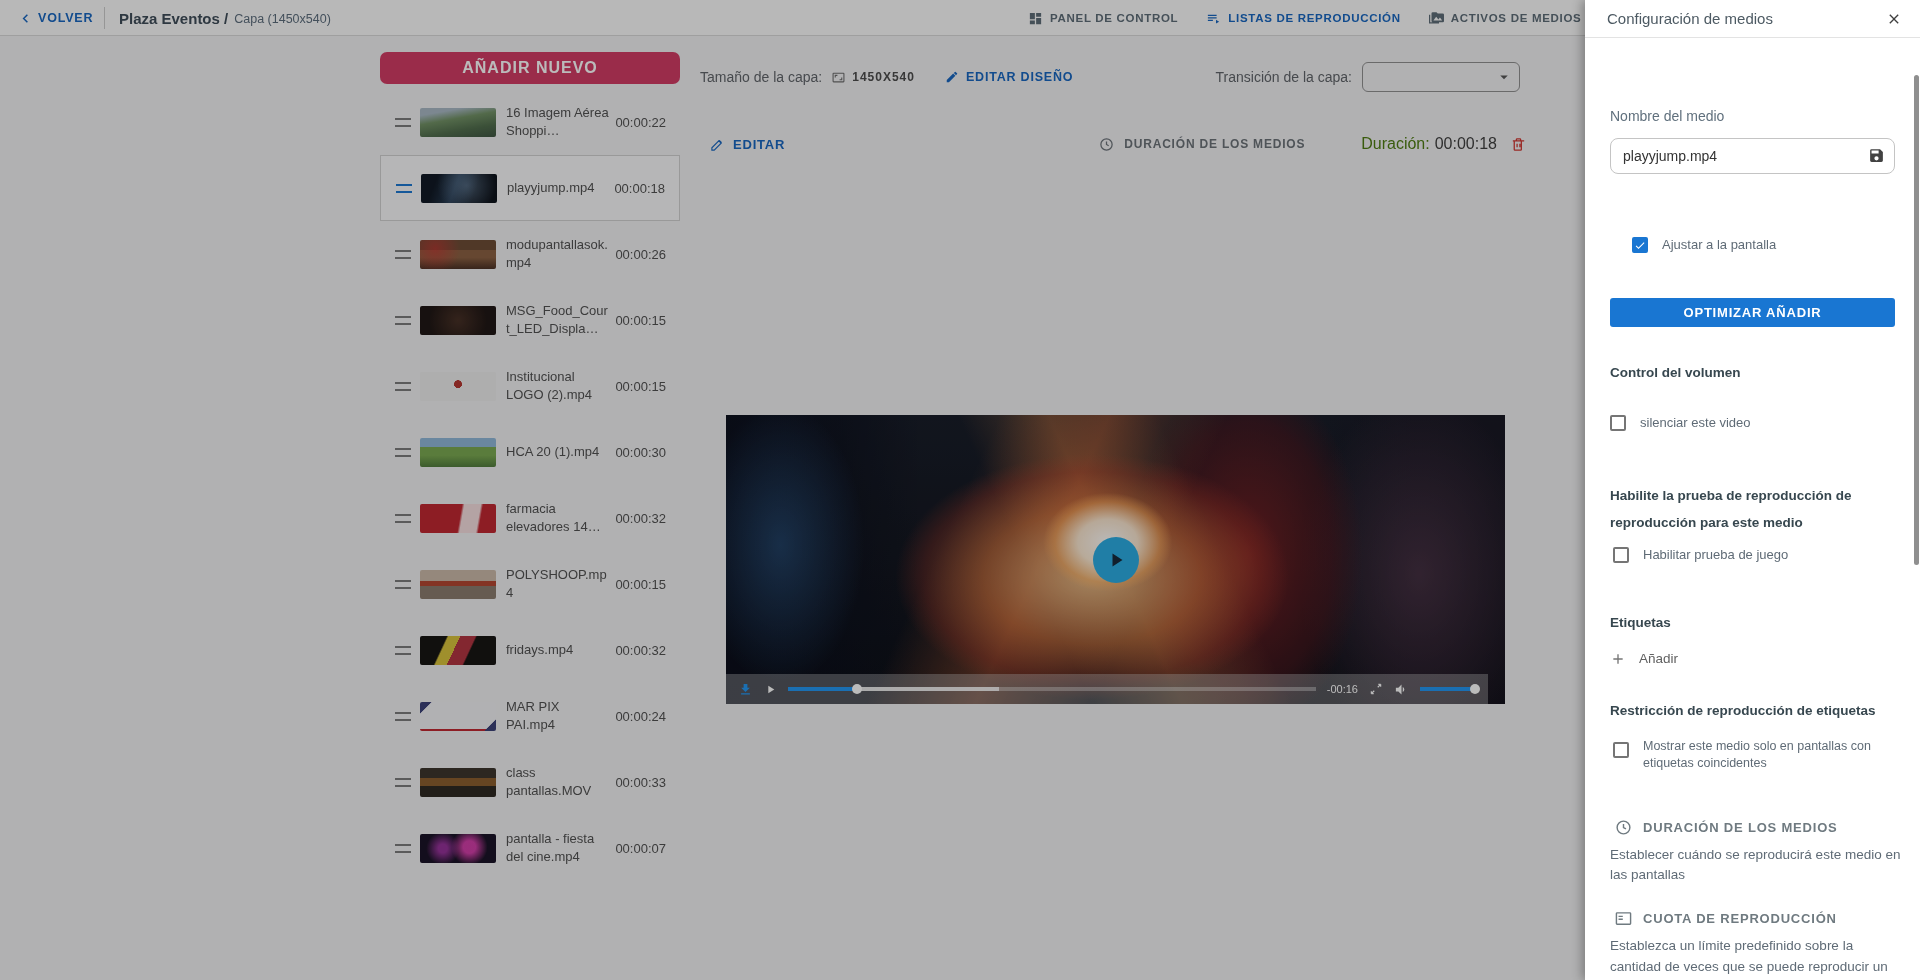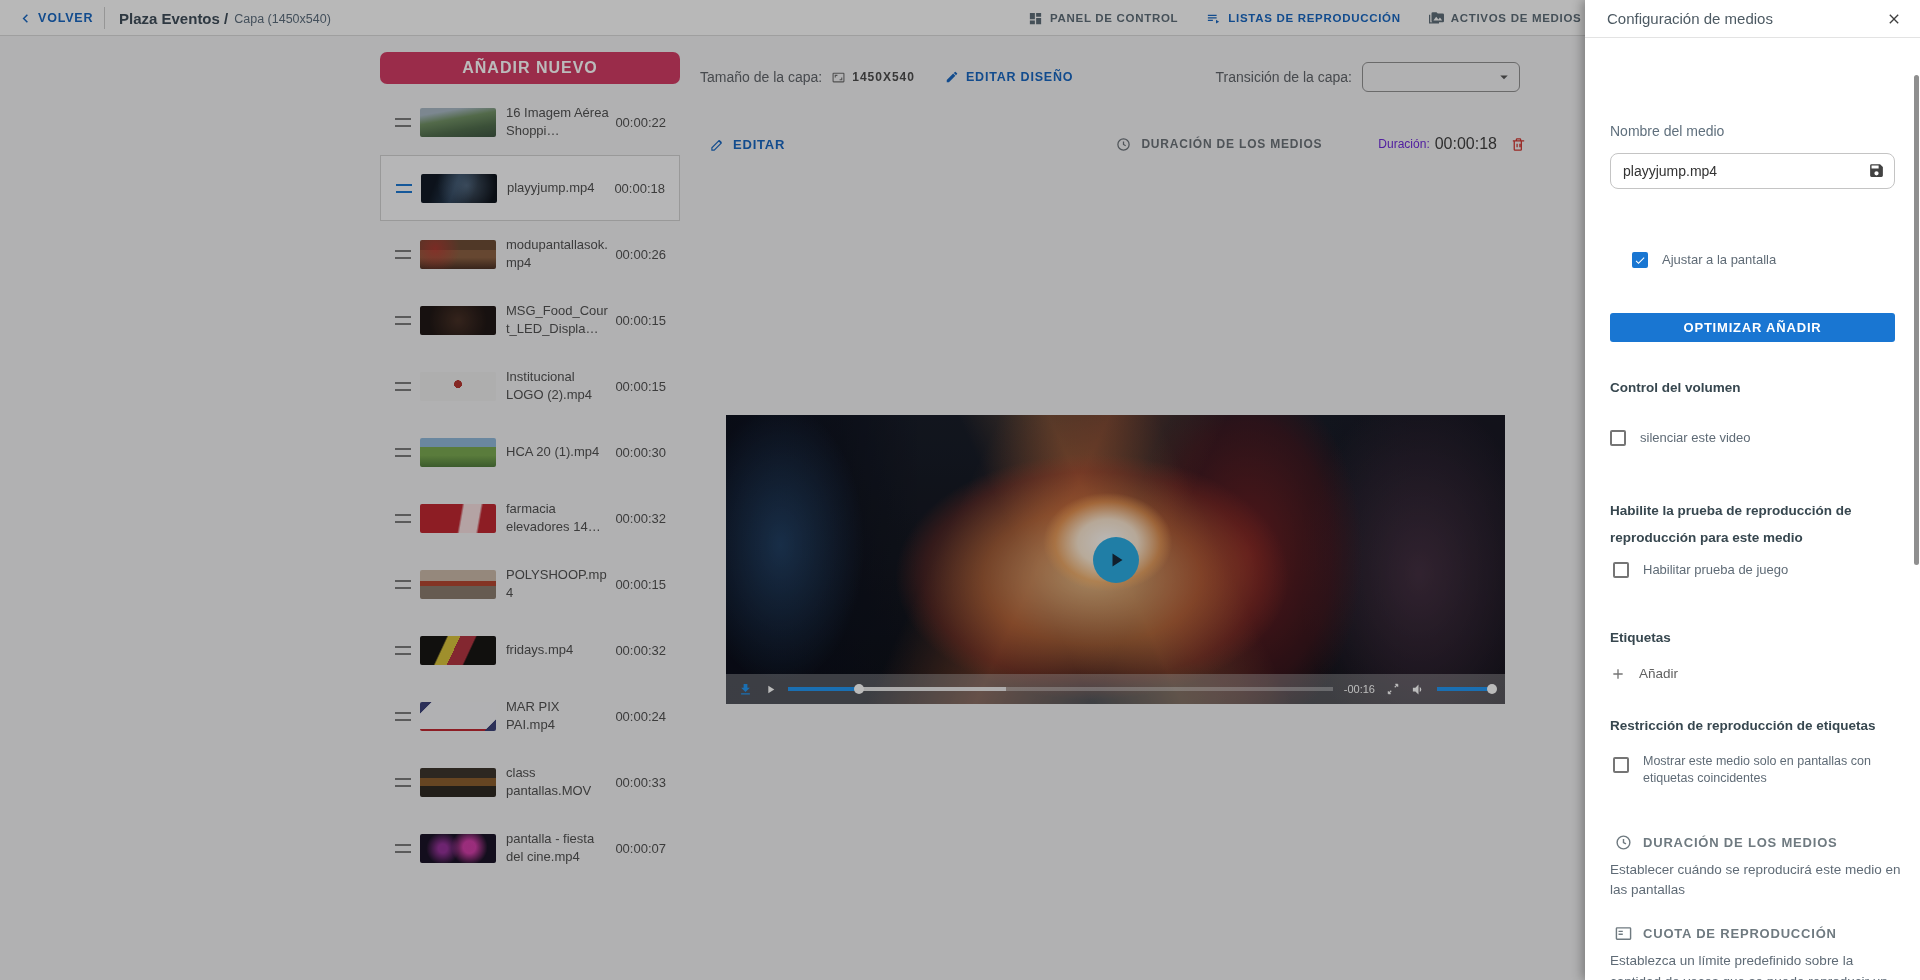--- a/index.html
+++ b/index.html
@@ -62,39 +62,39 @@
                  font-size:12.5px; font-weight:bold; letter-spacing:.8px; cursor:pointer; }
   .spacer { flex:1; }
   .trans-label { font-size:14px; color:#5f6368; margin-right:10px; }
   .trans-select { width:158px; height:30px; border:1px solid #8f8f8f; border-radius:6px; display:flex;
                   align-items:center; justify-content:flex-end; padding-right:6px; cursor:pointer; color:#555; }
   .mrow2 { position:absolute; left:10px; right:58px; top:93px; height:30px; display:flex; align-items:center; }
   .edit-btn { display:flex; align-items:center; gap:8px; color:#1565c0; font-size:13px; font-weight:bold;
               letter-spacing:.8px; cursor:pointer; }
   .dur-header { margin-left:auto; display:flex; align-items:center; gap:10px; color:#6a7177;
                 font-size:12px; font-weight:bold; letter-spacing:.8px; }
-  .dur-label { margin-left:56px; font-size:12px; color:#6d28d9; }
+  .dur-label { margin-left:56px; font-size:16px; color:#4d7c0f; }
   .dur-value { margin-left:5px; font-size:16px; color:#3d3d3d; }
   .trash-btn { margin-left:13px; color:#d0342f; cursor:pointer; }
 
   
   .player { position:absolute; left:26px; top:379px; width:779px; height:289px; }
   .video-frame { position:absolute; inset:0; background:
       radial-gradient(ellipse 85px 65px at 49% 44%, rgba(255,255,255,.97), rgba(255,240,220,.9) 35%, rgba(255,175,95,.5) 62%, transparent 76%),
       radial-gradient(ellipse 240px 150px at 47% 56%, rgba(255,210,150,.8), rgba(255,140,70,.5) 45%, rgba(185,60,40,.3) 70%, transparent 82%),
       linear-gradient(115deg, transparent 30%, rgba(255,120,60,.35) 42%, transparent 55%),
       linear-gradient(65deg, transparent 40%, rgba(255,160,80,.3) 50%, transparent 62%),
       radial-gradient(ellipse 120px 200px at 7% 45%, rgba(60,130,200,.4), transparent 70%),
       radial-gradient(ellipse 140px 220px at 67% 48%, rgba(125,30,32,.85), rgba(85,20,26,.55) 60%, transparent 82%),
       radial-gradient(ellipse 160px 240px at 89% 55%, rgba(95,62,85,.6), transparent 75%),
       linear-gradient(90deg, rgba(6,10,24,.8) 0%, rgba(6,10,24,.55) 15%, transparent 25%, transparent 74%, rgba(22,16,28,.5) 88%),
       linear-gradient(180deg, #151a26, #10131c 55%, #0a0d14); }
   .play-big { position:absolute; left:50%; top:50%; width:46px; height:46px; margin:-23px 0 0 -23px;
               background:#29abe2; border-radius:50%; display:flex; align-items:center; justify-content:center; cursor:pointer; }
-  .controls { position:absolute; left:0; right:0; bottom:0; height:30px; background:rgba(215,215,215,.35);
+  .controls { position:absolute; left:0; right:17px; bottom:0; height:30px; background:rgba(215,215,215,.35);
               display:flex; align-items:center; gap:11px; padding:0 12px; }
   .ctrack { flex:1; position:relative; height:4px; background:rgba(255,255,255,.35); cursor:pointer; }
   .cfill { position:absolute; left:0; top:0; bottom:0; width:13%; background:#2196f3; }
   .cbuffer { position:absolute; left:13%; top:0; bottom:0; width:27%; background:rgba(255,255,255,.8); }
   .cthumb { position:absolute; left:13%; top:50%; width:10px; height:10px; margin:-5px 0 0 -5px;
             background:#ffffff; border-radius:50%; }
   .ctime { font-size:11px; color:#ffffff; }
   .vol-track { position:relative; width:56px; height:4px; background:#2196f3; cursor:pointer; }
   .vol-thumb { position:absolute; right:-4px; top:50%; width:10px; height:10px; margin-top:-5px;
                background:#ffffff; border-radius:50%; }
@@ -107,21 +107,21 @@
            box-shadow:-3px 0 10px rgba(0,0,0,.3); }
   .p-head { height:38px; border-bottom:1px solid #e3e3e3; display:flex; align-items:center; padding:0 14px 0 22px; }
   .p-title { font-size:15px; color:#4d5a63; flex:1; }
   .p-close { color:#3f3f3f; cursor:pointer; padding:4px; }
   .p-actions { height:42px; display:flex; align-items:center; justify-content:space-evenly; padding:0 6px; }
   .p-act { display:flex; align-items:center; gap:8px; font-size:13px; font-weight:bold; letter-spacing:.5px; cursor:pointer; }
   .p-act.save { color:#1565c0; }
   .p-act.clone { color:#455a64; }
   .p-act.del { color:#e53935; }
   .p-body { position:absolute; left:25px; right:25px; top:80px; bottom:0; }
-  .p-label { font-size:14px; color:#607086; color:#60707d; margin-top:43px; }
+  .p-label { font-size:14px; color:#607086; color:#60707d; margin-top:28px; }
   .input-wrap { position:relative; margin-top:14px; }
   .p-input { width:100%; height:36px; border:1px solid #c4c4c4; border-radius:8px; padding:0 38px 0 12px;
              font-family:inherit; font-size:14px; color:#333333; background:#ffffff; outline:none; }
   .input-save { position:absolute; right:10px; top:9px; color:#424242; cursor:pointer; }
   .cb-row { display:flex; align-items:center; gap:14px; cursor:pointer; }
   .cb-row.top { align-items:flex-start; }
   .cb { width:16px; height:16px; border:2px solid #757575; border-radius:2px; background:#ffffff; flex:none; }
   .cb.checked { background:#1976d2; border-color:#1976d2; display:flex; align-items:center; justify-content:center; }
   .cb-label { font-size:13px; color:#5f6b76; line-height:1.4; }
   .fit-row { margin-top:62px;padding-left:22px; }

